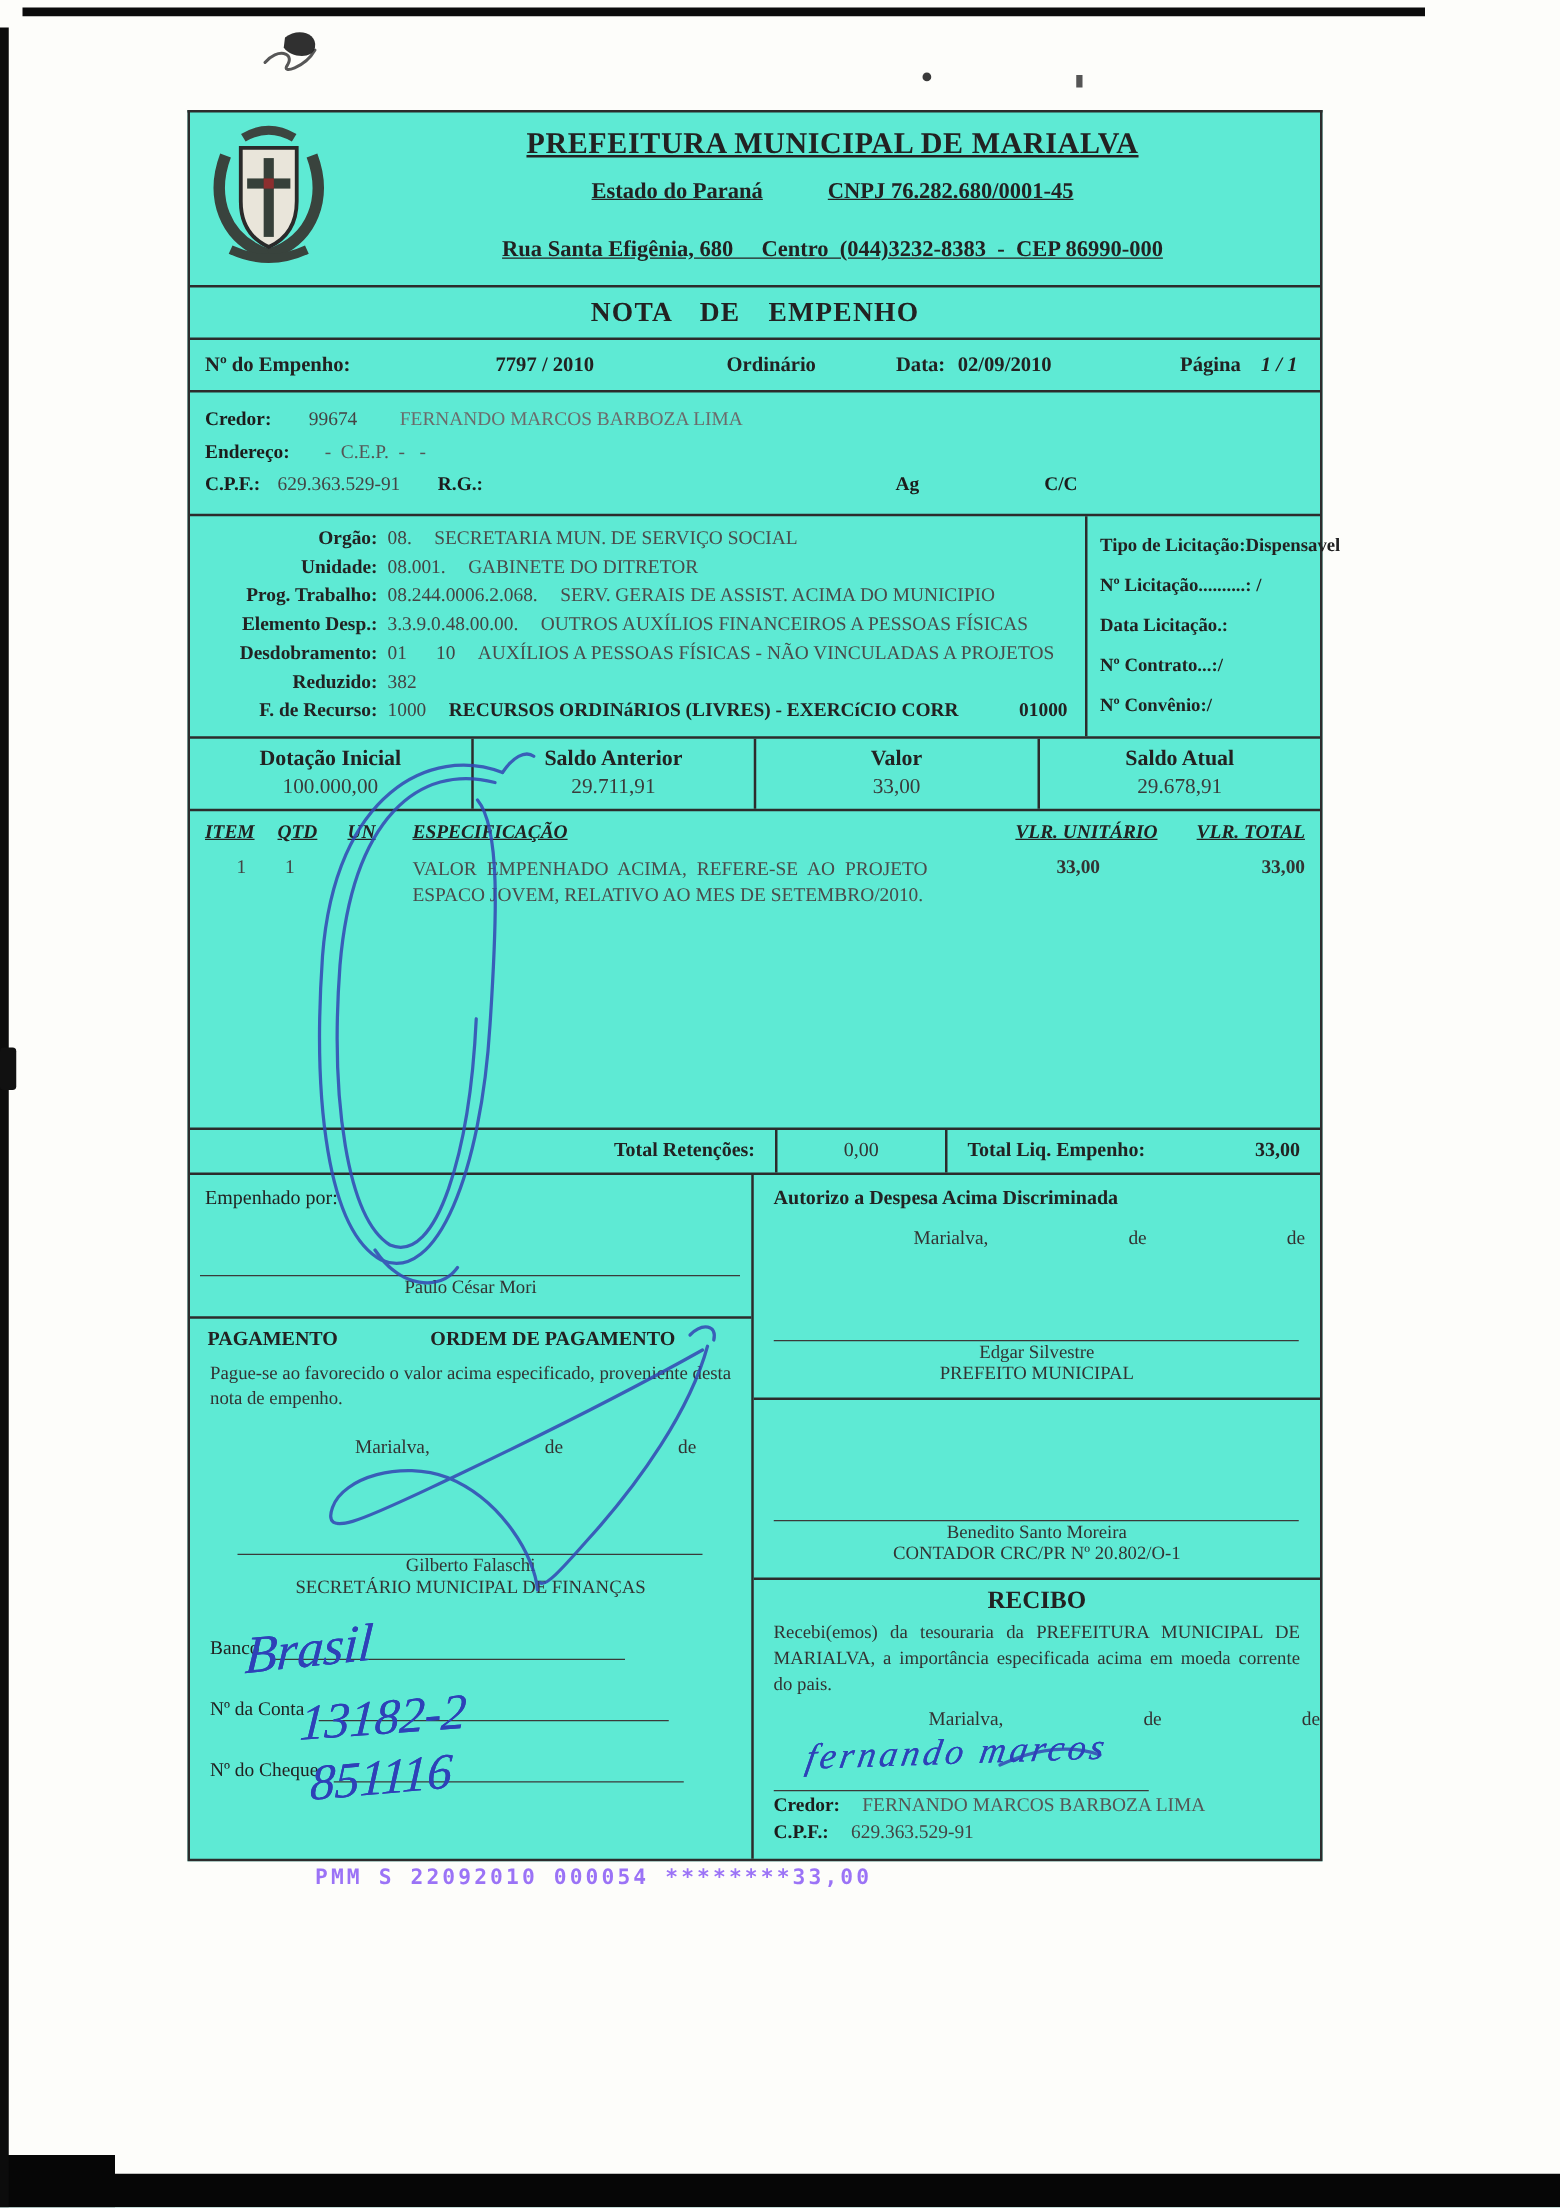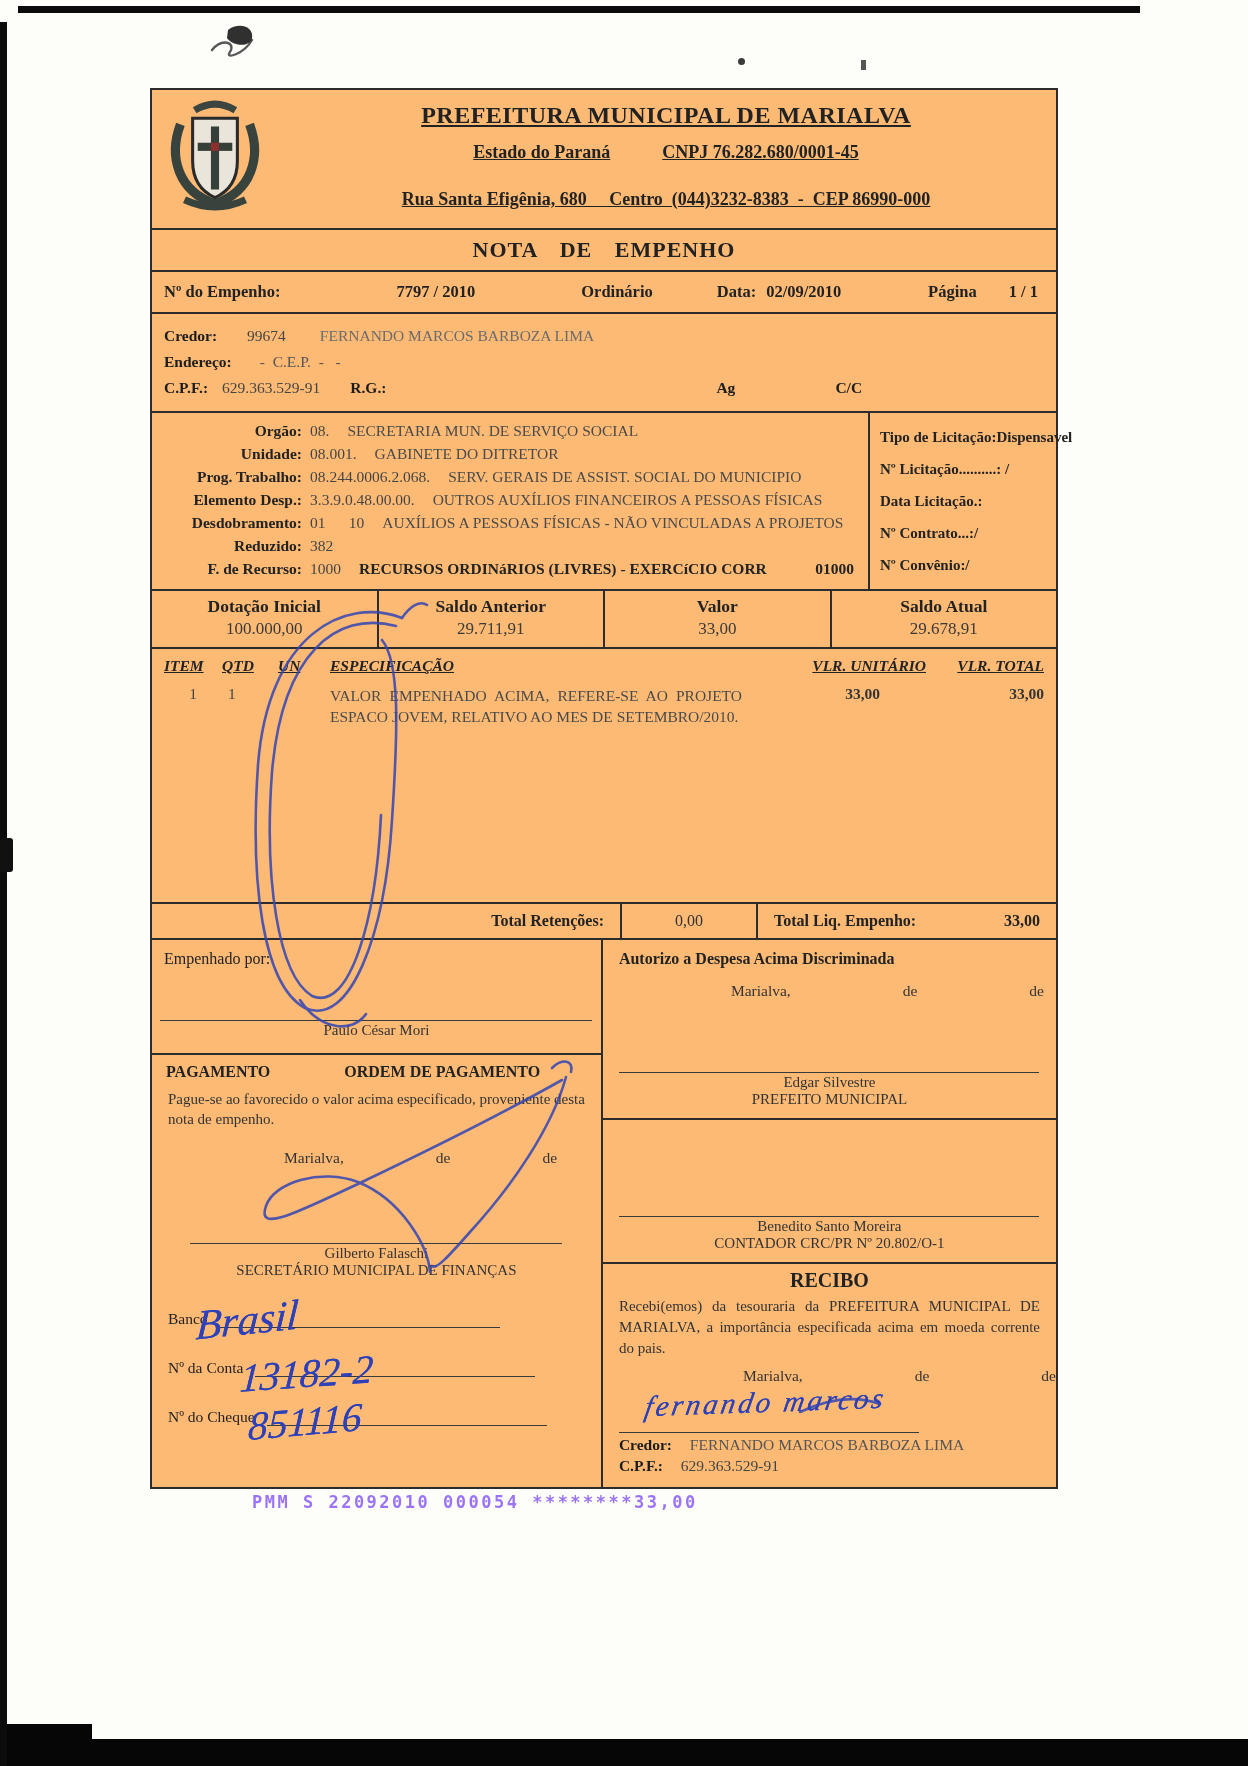--- a/index.html
+++ b/index.html
@@ -10,39 +10,39 @@
   
   .bar-top   { position:absolute; left:18px;  top:6px;    width:1122px; height:7px;  background:#0b0b0b; }
   .bar-bottom{ position:absolute; left:0;     top:1739px; width:1248px; height:27px; background:#060606; }
   .bar-bottom2{position:absolute; left:0;     top:1724px; width:92px;   height:42px; background:#060606; }
   .strip-left{ position:absolute; left:0;     top:22px;   width:7px;    height:1744px; background:#0c0c0c; }
   .blob-left { position:absolute; left:0;     top:838px;  width:13px;   height:34px; background:#111; border-radius:3px; }
   .dot1 { position:absolute; left:738px; top:58px; width:7px; height:7px; background:#3a3a3a; border-radius:50%; }
   .dot2 { position:absolute; left:861px; top:60px; width:5px; height:10px; background:#555; }
 
   
-  .doc { position:absolute; left:150px; top:88px; width:908px; background:#fdba74;
+  .doc { position:absolute; left:150px; top:88px; width:908px; background:#5eead4;
          border-left:2px solid #2c2c2c; border-right:2px solid #2c2c2c; border-top:2px solid #2c2c2c; }
 
   .header-box { position:relative; height:140px; border-bottom:2px solid #2c2c2c; padding:12px 14px 8px 138px; text-align:center; }
   .logo { position:absolute; left:12px; top:8px; width:102px; height:120px; }
   .org-name { font-size:24px; font-weight:bold; text-decoration:underline; letter-spacing:.5px; }
   .hline2 { margin-top:13px; font-size:18px; font-weight:bold; display:flex; justify-content:center; gap:52px; }
   .hline2 span { text-decoration:underline; }
   .hline3 { margin-top:26px; font-size:18px; font-weight:bold; text-decoration:underline; white-space:pre; }
 
   .doc-title { border-bottom:2px solid #2c2c2c; text-align:center; font-size:22px; font-weight:bold; padding:7px 0; word-spacing:16px; letter-spacing:1px; }
 
   .empenho-row { border-bottom:2px solid #2c2c2c; display:flex; align-items:baseline; padding:10px 12px; font-size:16.5px; font-weight:bold; }
   .er-num  { margin-left:116px; }
   .er-kind { margin-left:106px; }
   .er-datel{ margin-left:64px; }
   .er-date { margin-left:10px; }
   .er-pagl { margin-left:auto; }
-  .er-pag  { margin-left:32px; padding-right:6px; }
+  .er-pag  { margin-left:16px; padding-right:6px;font-style:italic; }
 
   .credor-block { border-bottom:2px solid #2c2c2c; padding:9px 12px 10px; font-size:15.5px; }
   .credor-block .row { display:flex; line-height:26px; align-items:baseline; }
   .lb { font-weight:bold; color:#1c1c1c; }
   .cr-code { margin-left:30px; color:#444; }
   .cr-name { margin-left:34px; color:#6b6b6b; }
   .cr-end  { margin-left:28px; white-space:pre; color:#555; }
   .cr-cpf  { margin-left:14px; color:#444; }
   .cr-rg   { margin-left:30px; }
   .cr-ag   { margin-left:330px; }
@@ -202,21 +202,21 @@
           <span class="orc-desc">SECRETARIA MUN. DE SERVIÇO SOCIAL</span>
         </div>
         <div class="orc-row">
           <span class="orc-label">Unidade:</span>
           <span class="orc-code">08.001.</span>
           <span class="orc-desc">GABINETE DO DITRETOR</span>
         </div>
         <div class="orc-row">
           <span class="orc-label">Prog. Trabalho:</span>
           <span class="orc-code">08.244.0006.2.068.</span>
-          <span class="orc-desc">SERV. GERAIS DE ASSIST. SOCIAL DO MUNICIPIO</span>
+          <span class="orc-desc">SERV. GERAIS DE ASSIST. ACIMA DO MUNICIPIO</span>
         </div>
         <div class="orc-row">
           <span class="orc-label">Elemento Desp.:</span>
           <span class="orc-code">3.3.9.0.48.00.00.</span>
           <span class="orc-desc">OUTROS AUXÍLIOS FINANCEIROS A PESSOAS FÍSICAS</span>
         </div>
         <div class="orc-row">
           <span class="orc-label">Desdobramento:</span>
           <span class="orc-code">01      10</span>
           <span class="orc-desc">AUXÍLIOS A PESSOAS FÍSICAS - NÃO VINCULADAS A PROJETOS</span>

